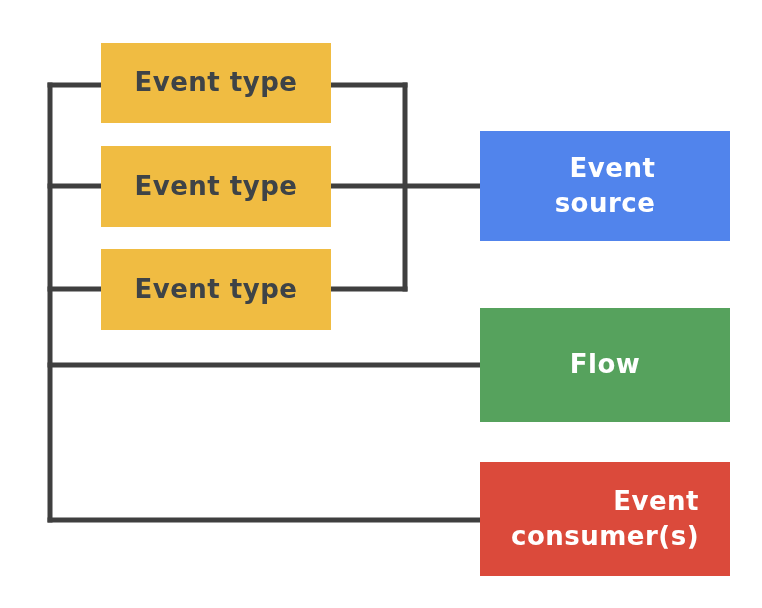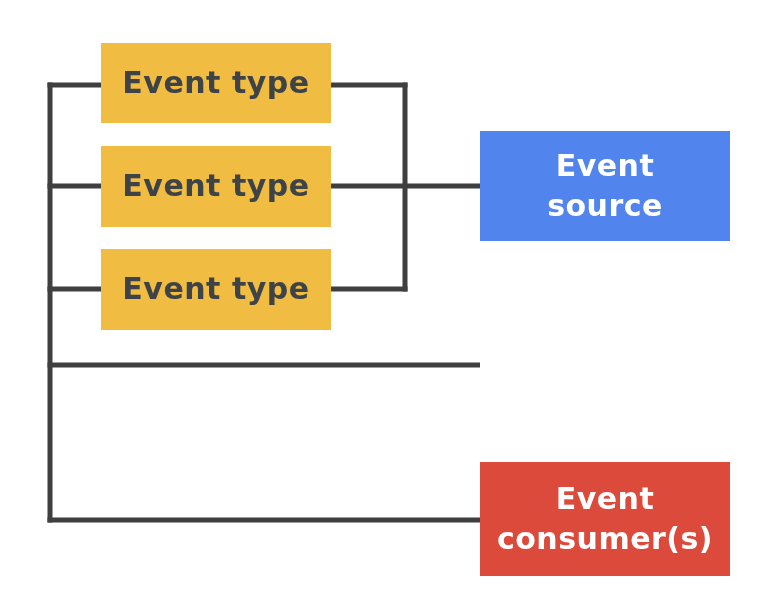--- a/index.html
+++ b/index.html
@@ -20,23 +20,23 @@
     left: 0;
     top: 0;
     width: 762px;
     height: 608px;
   }
   .node {
     position: absolute;
     display: flex;
     align-items: center;
     justify-content: center;
-    text-align: center;
+    text-align: right;
     font-weight: bold;
-    font-size: 30px;
+    font-size: 26px;
     line-height: 1.35;
     white-space: pre-line;
     letter-spacing: 0.5px;
     user-select: none;
   }
   .node.yellow {
     background: var(--color-event_type_fill, #F0BC42);
     color: var(--color-event_type_text, #3E4347);
     left: 101px;
     width: 230px;
@@ -109,19 +109,22 @@
 
   <div class="node yellow" id="event-type-3">
     <span>Event type</span>
   </div>
 
   <div class="node blue" id="event-source">
     <span>Event
 source</span>
   </div>
 
+  <div class="node green" id="flow">
+    <span>Flow</span>
+  </div>
 
   <div class="node red" id="event-consumers">
     <span>Event
 consumer(s)</span>
   </div>
 
 </div>
 
 </body></html>

